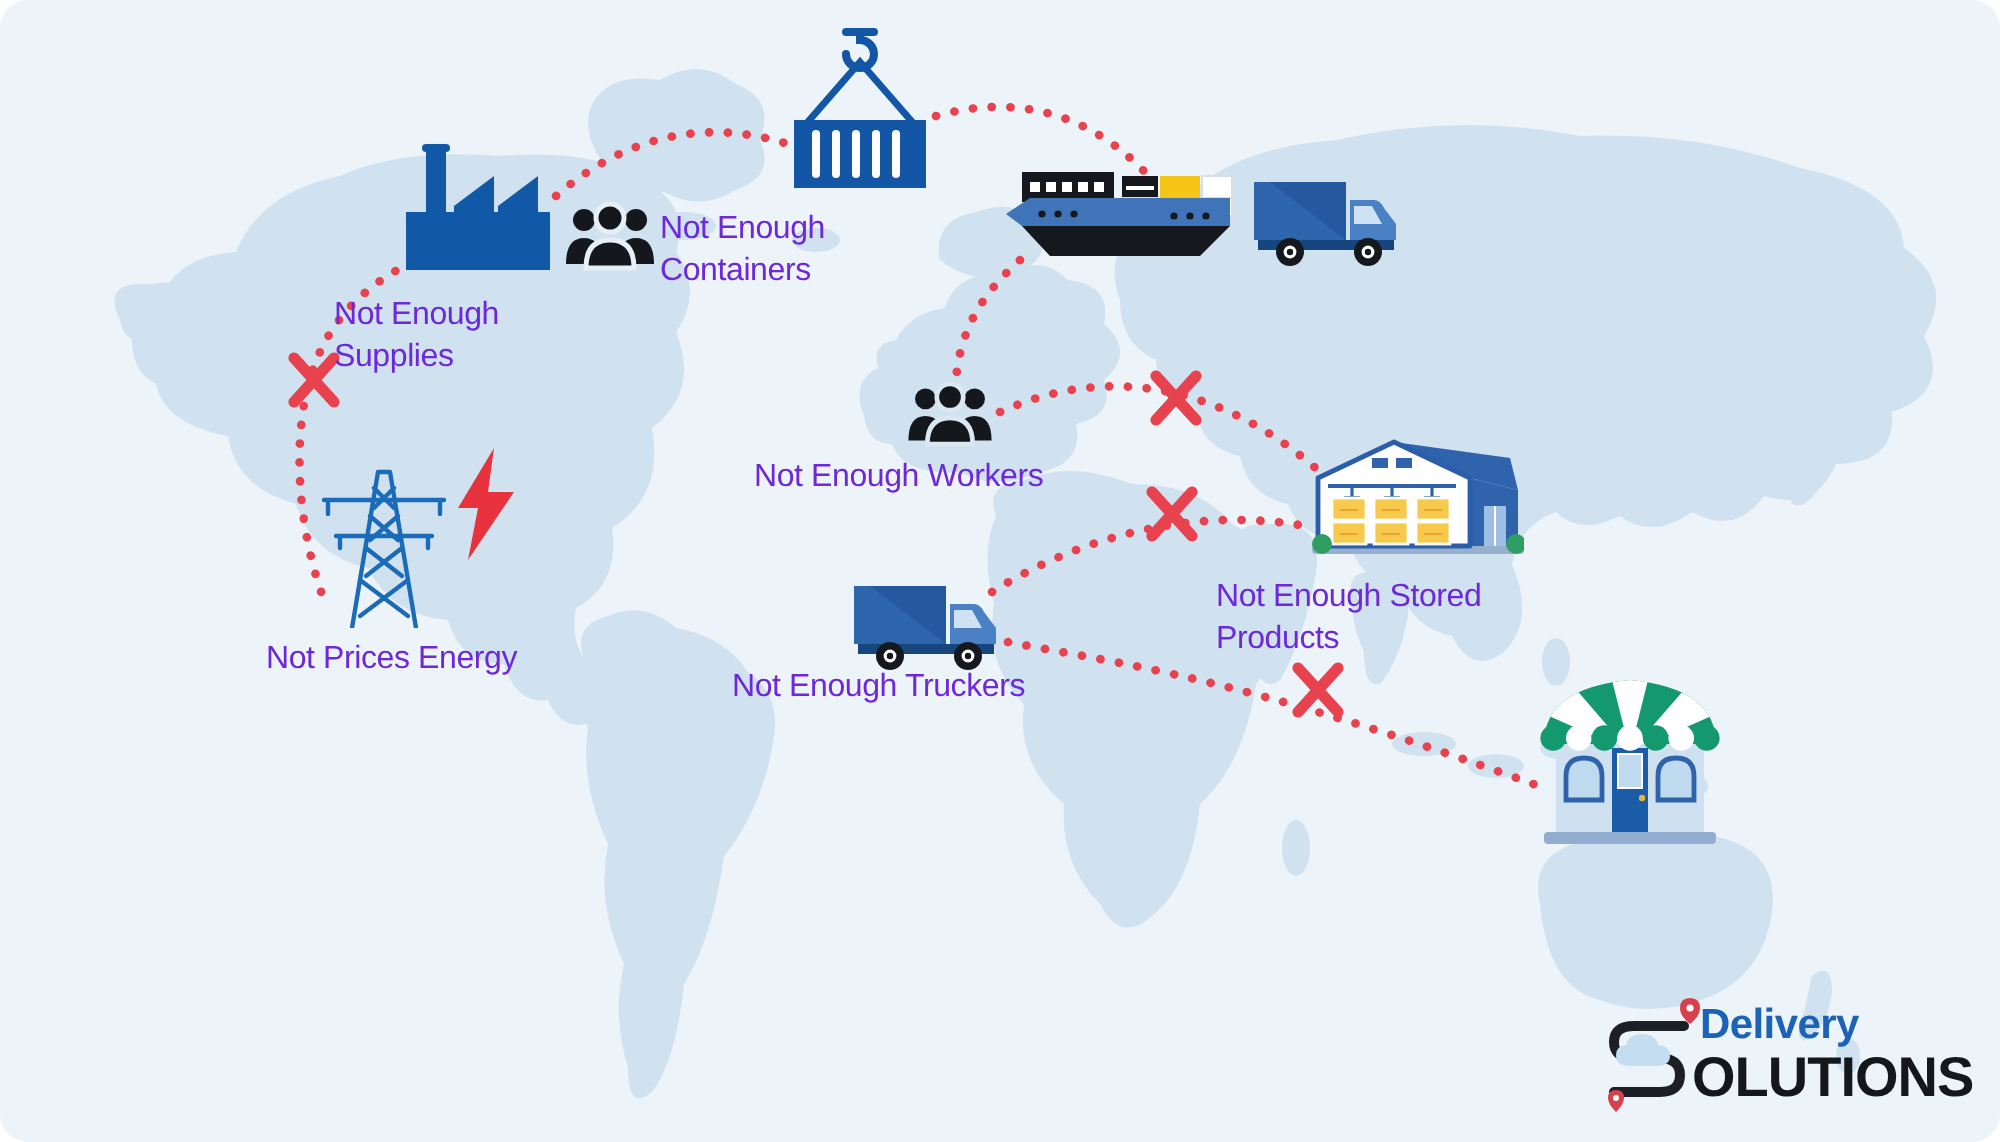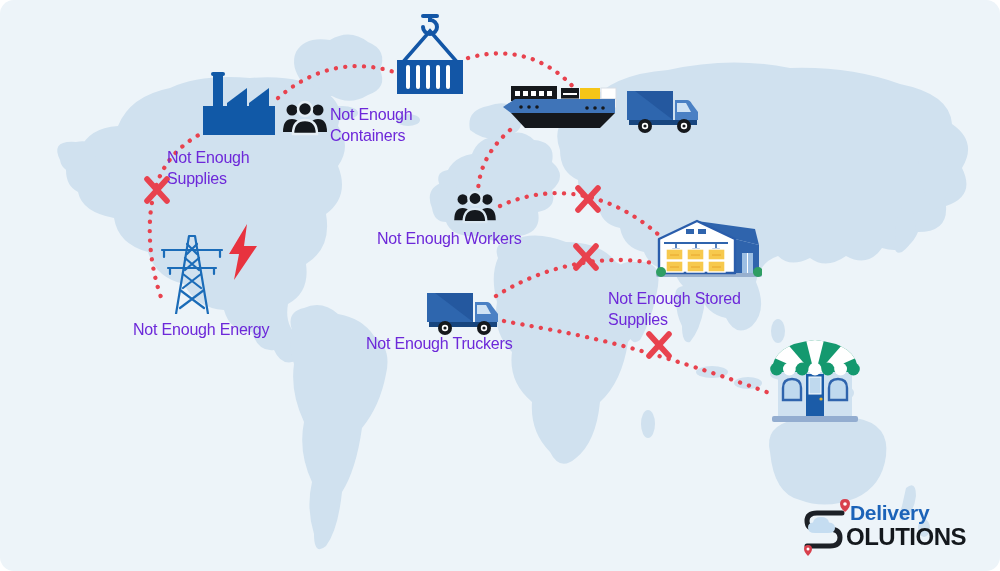--- a/index.html
+++ b/index.html
@@ -11,21 +11,21 @@
   .abs{position:absolute;}
   .label{
     position:absolute;text-align:left;font-weight:400;font-size:16px;
     line-height:21px;color:#6d28d9;white-space:pre-line;letter-spacing:-0.2px;
   }
   svg{display:block;}
   .logo-delivery{
     position:absolute;font-weight:700;font-size:21px;color:#1c63b8;letter-spacing:-0.3px;
   }
   .logo-solutions{
-    position:absolute;font-weight:700;font-size:24px;color:#14181d;letter-spacing:-0.5px;
+    position:absolute;font-weight:700;font-size:28px;color:#14181d;letter-spacing:-0.5px;
   }
 </style>
 </head>
 <body>
 
 <div class="canvas">
 
   <svg class="abs" style="left:0;top:0;" width="1000" height="571" viewBox="0 0 1000 571">
     <g fill="#d0e1ef">
 
@@ -201,21 +201,21 @@
       <path d="M12 44 H60 M14 44 V50 M58 44 V50"></path>
       <path d="M31 20 L41 30 M41 20 L31 30"></path>
       <path d="M29 34 L43 46 M43 34 L29 46"></path>
       <path d="M27 50 L45 64 M45 50 L27 64"></path>
       <path d="M24 66 L48 84 M48 66 L24 84"></path>
     </g>
   </svg>
   <svg class="abs" style="left:227px;top:224px;" width="36" height="56" viewBox="0 0 36 56">
     <polygon points="20,0 2,30 12,30 7,56 30,22 17,22" fill="#e8333f"></polygon>
   </svg>
-  <div class="label" style="left:133px;top:319px;width:200px;">Not Enough Energy</div>
+  <div class="label" style="left:133px;top:319px;width:200px;">Not Prices Energy</div>
 
   <svg class="abs" style="left:427px;top:290px;" width="76" height="46" viewBox="0 0 76 46">
     <rect x="0" y="3" width="46" height="29" fill="#2e66ae"></rect>
     <polygon points="8,3 46,3 46,32" fill="#24589f"></polygon>
     <rect x="2" y="32" width="68" height="5" fill="#17457e"></rect>
     <path d="M48 12 H60 Q63 12 65 16 L71 24 V32 H48 Z" fill="#4a80c4"></path>
     <polygon points="50,15 59,15 64,24 50,24" fill="#cfe2f4"></polygon>
     <g>
       <circle cx="18" cy="38" r="7" fill="#15181c"></circle>
         <circle cx="18" cy="38" r="3.2" fill="#fff"></circle>
@@ -262,21 +262,21 @@
         <line x1="56" y1="50" x2="65" y2="50"></line>
     </g>
     <rect x="86" y="36" width="11" height="20" fill="#9dbfe3"></rect>
     <line x1="91.5" y1="36" x2="91.5" y2="56" stroke="#ffffff" stroke-width="1"></line>
     <g fill="#2f9e63">
       <circle cx="5" cy="55" r="5"></circle>
         <circle cx="102" cy="55" r="5"></circle>
     </g>
   </svg>
   <div class="label" style="left:608px;top:288px;width:200px;">Not Enough Stored
-Supplies</div>
+Products</div>
 
   <svg class="abs" style="left:768px;top:336px;" width="94" height="90" viewBox="0 0 94 90">
     <defs>
       <clipPath id="awn">
           <path d="M4 36 Q4 8 47 4 Q90 8 90 36 Z"></path>
         </clipPath>
     </defs>
     <rect x="10" y="36" width="74" height="44" fill="#cfe1f0"></rect>
     <path d="M15 64 V52 Q15 43 24 43 Q33 43 33 52 V64 Z" fill="#bfd9ee" stroke="#2f64ad" stroke-width="2.4"></path>
     <path d="M61 64 V52 Q61 43 70 43 Q79 43 79 52 V64 Z" fill="#bfd9ee" stroke="#2f64ad" stroke-width="2.4"></path>

